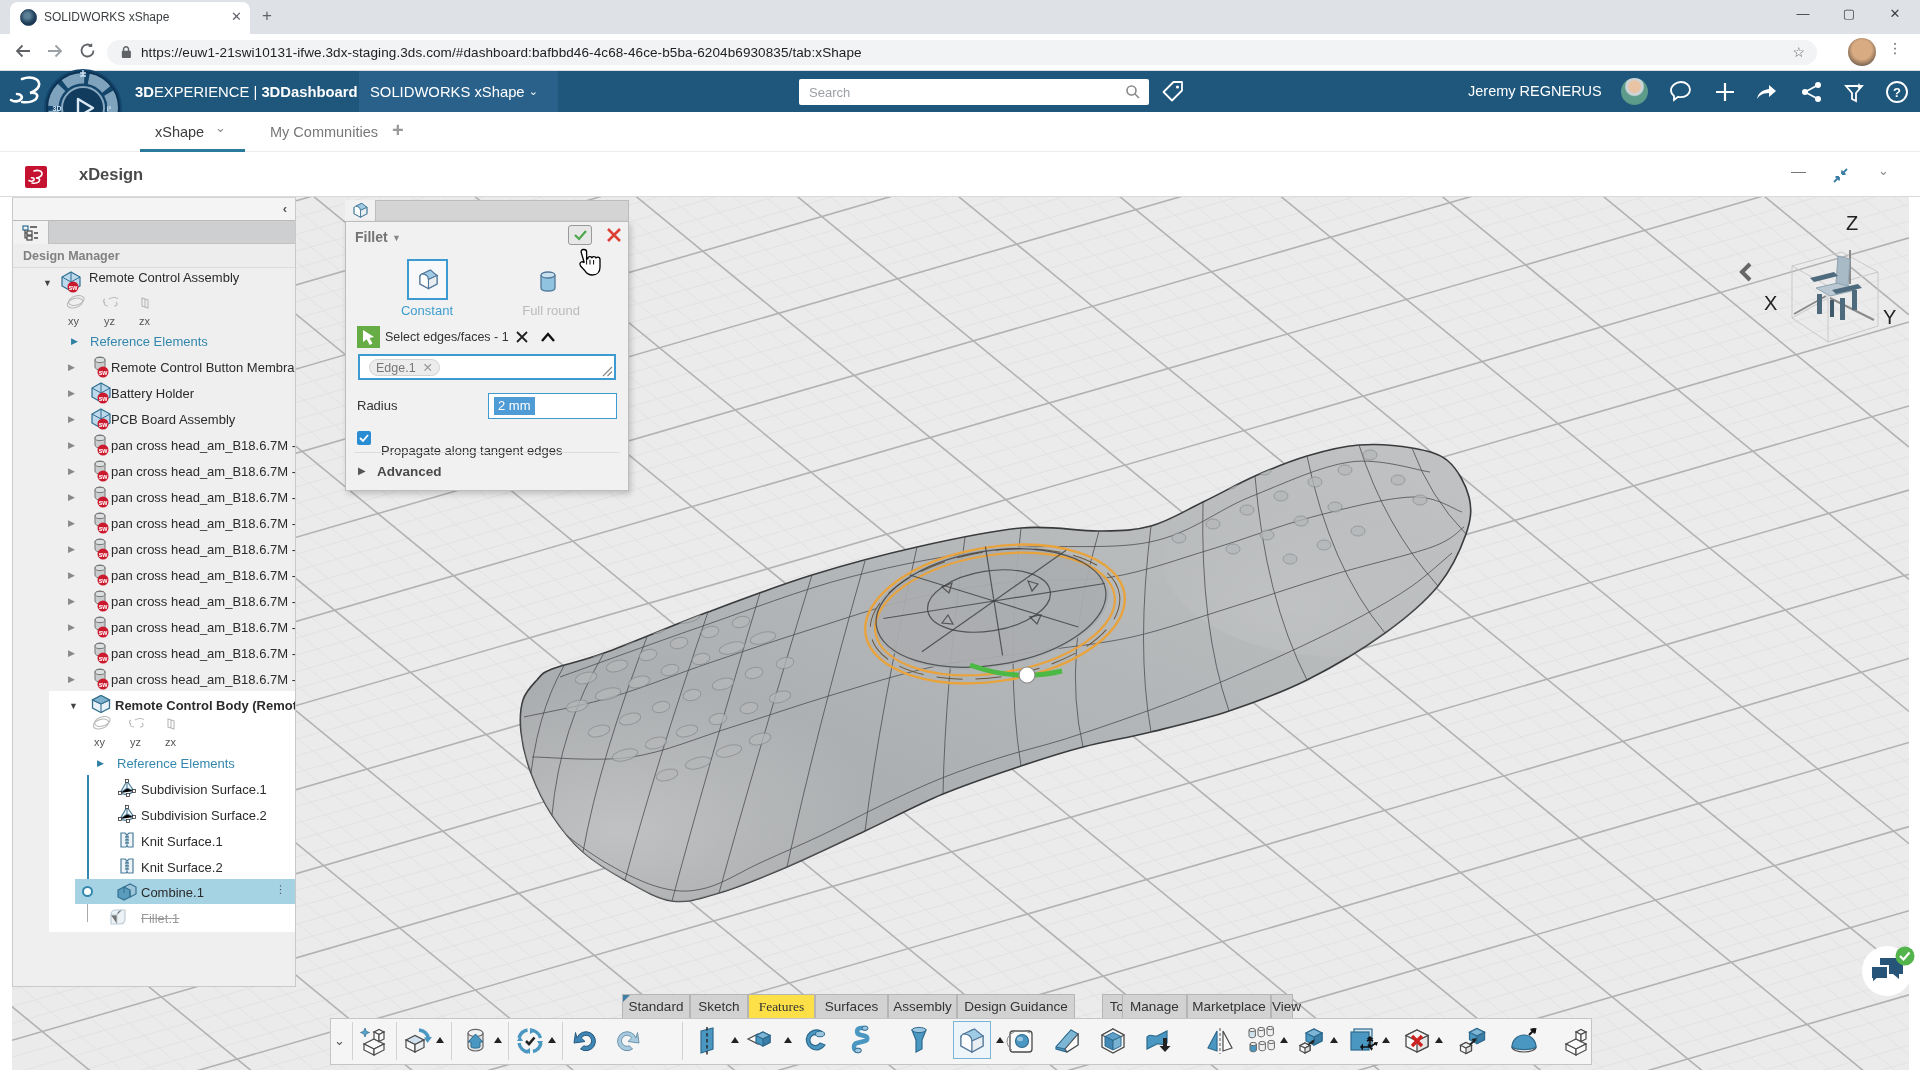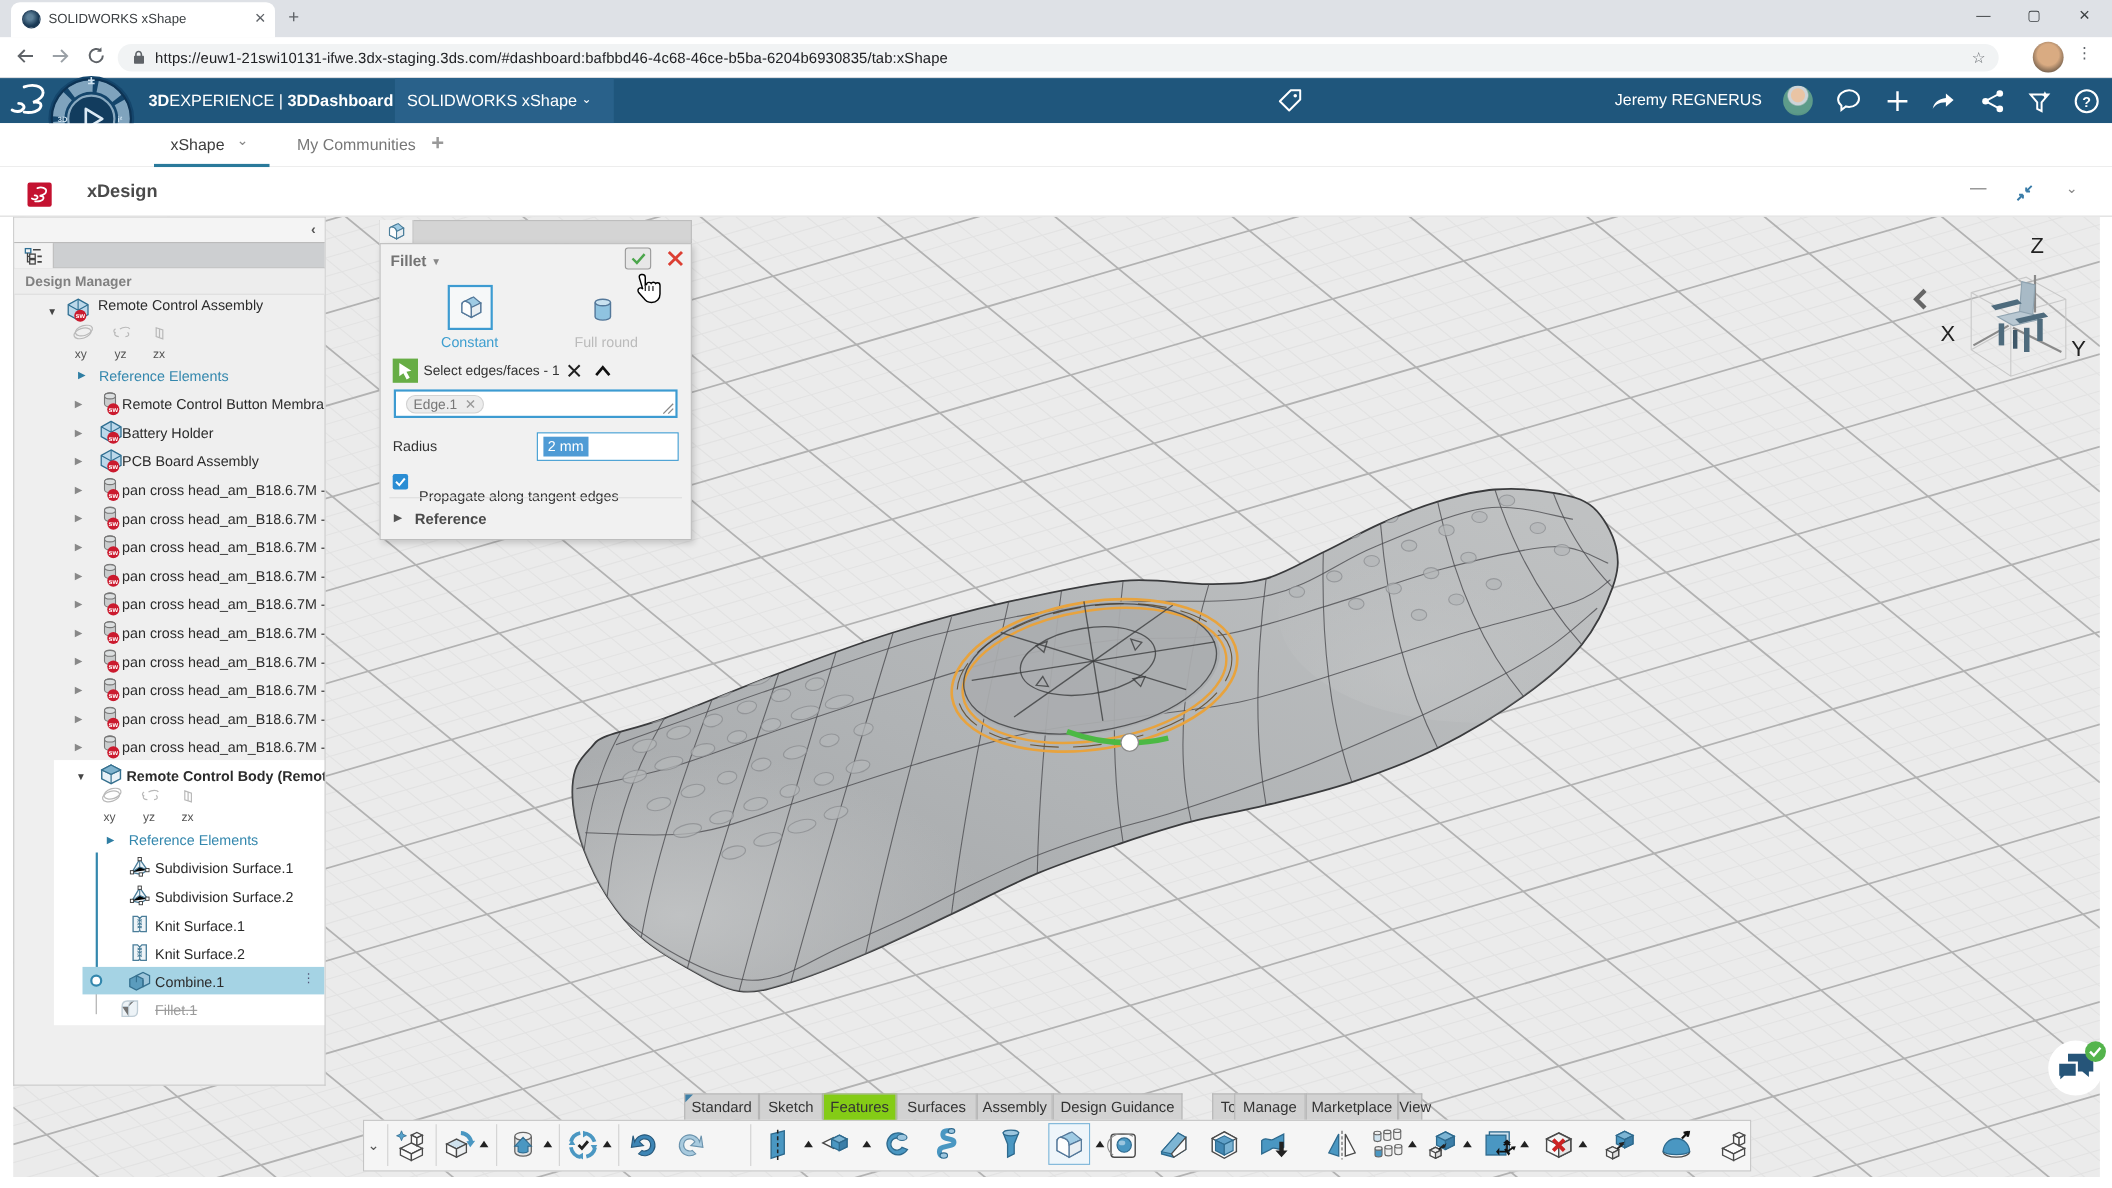--- a/index.html
+++ b/index.html
@@ -63,21 +63,21 @@
 .planes{position:absolute;}
 #wbox{position:absolute;left:36px;top:423px;width:246px;height:241px;background:#fff;}
 
 #dlg{position:absolute;left:345px;top:200px;width:284px;height:291px;}
 #dlg-tabbar{position:absolute;left:0;top:0;width:284px;height:21px;background:#d4d4d4;border:1px solid #bdbdbd;border-bottom:none;}
 #dlg-tab{position:absolute;left:0;top:0;width:31px;height:21px;background:#f1f1f1;border-right:1px solid #bdbdbd;}
 #dlg-body{position:absolute;left:0;top:21px;width:284px;height:270px;background:#f1f1f1;border:1px solid #bdbdbd;box-shadow:2px 3px 6px rgba(0,0,0,.18);}
 
 #btabs2{font-size:13.5px;color:#333;}
 .btab{position:absolute;top:0;height:24px;background:#d2d2d2;border:1px solid #b5b5b5;border-bottom:none;padding-top:4px;text-align:center;}
-.btab.act{background:#84cc16;z-index:2;}
+.btab.act{background:#fde047;z-index:2;font-family:Liberation Serif, serif;}
 #btoolbar{position:absolute;left:330px;top:1018px;width:1262px;height:47px;background:#f5f5f5;border:1px solid #c5c5c5;}
 </style>
 </head>
 <body>
 <div id="page">
 
   <div id="tabbar">
     <div id="tab">
       <div class="fav"></div>
       <div class="title">SOLIDWORKS xShape</div>
@@ -108,20 +108,27 @@
     <div class="url">https://euw1-21swi10131-ifwe.3dx-staging.3ds.com/#dashboard:bafbbd46-4c68-46ce-b5ba-6204b6930835/tab:xShape</div>
     <div class="star">☆</div>
   </div>
   <div id="avatarbtn"></div>
   <div id="menu3">⋮</div>
 
   <div id="bluebar">
     <div id="bb-hl"></div>
     <div id="bb-text"><b>3D</b>EXPERIENCE <span style="font-weight:300">|</span> <b>3DDashboard</b></div>
       <div id="bb-sw">SOLIDWORKS xShape <span style="font-size:11px;position:relative;top:-2px;">⌄</span></div>
+    <div id="searchbox">
+        <div class="ph">Search</div>
+      <svg style="position:absolute;right:8px;top:5px" width="16" height="16" viewBox="0 0 16 16">
+          <circle cx="6.5" cy="6.5" r="4.5" fill="none" stroke="#8a8a8a" stroke-width="1.6"></circle>
+          <path d="M10 10l4 4" stroke="#8a8a8a" stroke-width="1.6"></path>
+        </svg>
+    </div>
     <svg class="bbic" style="left:1160px" viewBox="0 0 26 26">
         <path d="M13.5 3h8.5v8.5L12 21.5 3.5 13z" fill="none" stroke="#fff" stroke-width="1.8" stroke-linejoin="round"></path>
         <circle cx="17.5" cy="8" r="1.6" fill="#fff"></circle>
       </svg>
     <div id="username">Jeremy REGNERUS</div>
     <div id="useravatar"></div>
     <svg class="bbic" style="left:1668px" viewBox="0 0 26 26">
         <path d="M13 3c5 0 9 3.4 9 7.6 0 4.2-4 7.6-9 7.6-1 0-2-.1-2.9-.4L6 21v-4.1c-1.9-1.4-3-3.4-3-5.7C3 7 7.9 3 13 3z" fill="none" stroke="#fff" stroke-width="1.8"></path>
       </svg>
     <svg class="bbic" style="left:1712px" viewBox="0 0 26 26">
@@ -684,21 +691,21 @@
       <div style="position:absolute;left:142px;top:171px;width:129px;height:26px;background:#fff;border:1.5px solid #3d9bd1;">
         <div style="position:absolute;left:5px;top:3px;height:18px;padding:1px 4px 0 4px;background:#4f9bd5;font-size:13px;color:#fff;">2 mm</div>
       </div>
       <div style="position:absolute;left:11px;top:209px;width:14px;height:14px;background:#2a8dd4;border-radius:2px;">
         <svg width="14" height="14" viewBox="0 0 14 14">
             <path d="M3 7l3 3 5-6" fill="none" stroke="#fff" stroke-width="1.8"></path>
           </svg></div>
       <div style="position:absolute;left:35px;top:209px;font-size:13px;color:#333;margin-top:12px;">Propagate along tangent edges</div>
       <div style="position:absolute;left:8px;top:230px;width:266px;height:1px;background:#dcdcdc;"></div>
       <div style="position:absolute;left:12px;top:243px;font-size:10px;color:#555;">▶</div>
-      <div style="position:absolute;left:31px;top:242px;font-size:13.5px;font-weight:bold;color:#4a4a4a;">Reference</div>
+      <div style="position:absolute;left:31px;top:242px;font-size:13.5px;font-weight:bold;color:#4a4a4a;">Advanced</div>
     </div>
   </div>
 
   <div id="btabs2" style="position:absolute;left:0;top:994px;width:1920px;height:24px;">
       <div class="btab" style="left:622px;width:68px;">Standard</div>
       <div class="btab" style="left:690px;width:58px;">Sketch</div>
       <div class="btab act" style="left:748px;width:67px;">Features</div>
       <div class="btab" style="left:815px;width:73px;">Surfaces</div>
       <div class="btab" style="left:888px;width:69px;">Assembly</div>
       <div class="btab" style="left:957px;width:118px;">Design Guidance</div>

